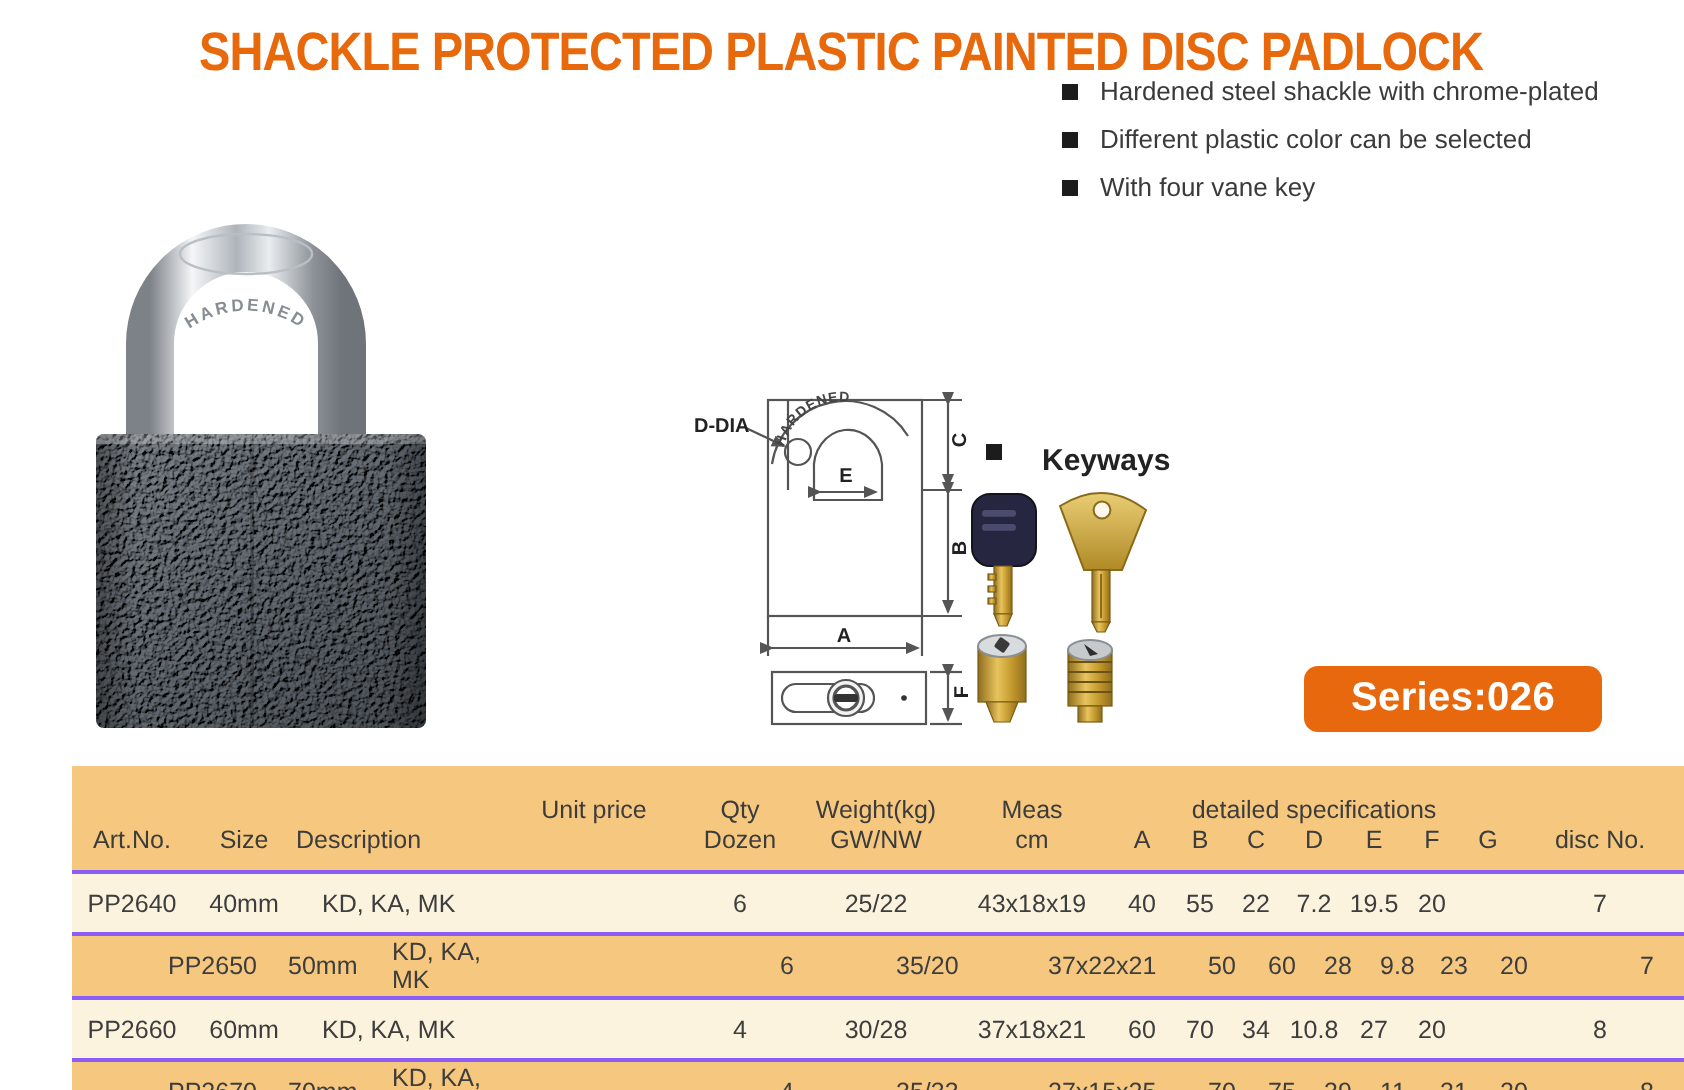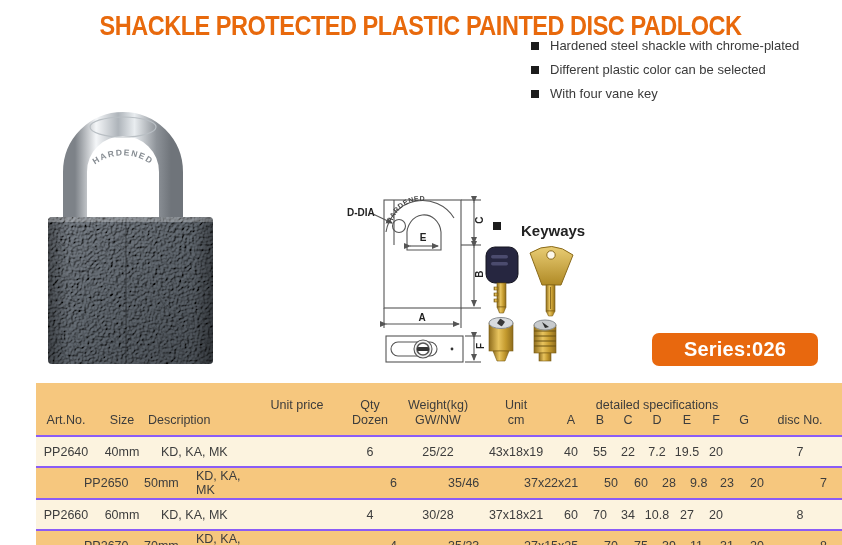--- a/index.html
+++ b/index.html
@@ -22,21 +22,21 @@
   .feat-text{font-size:13px;color:#3a3a3a;white-space:nowrap;}
   
   #photo{position:absolute;left:28px;top:98px;width:285px;height:272px;}
   #diagram{position:absolute;left:333px;top:178px;width:152px;height:200px;}
   #keyways{position:absolute;left:480px;top:222px;width:140px;}
   #keyways .kw-head{display:flex;align-items:flex-start;margin-left:13px;}
   #keyways .kw-label{font-size:15px;font-weight:bold;color:#222;margin-left:9px;}
   #keysvg{margin-top:6px;margin-left:2px;}
   
   #badge{
-    position:absolute;left:652px;top:333px;width:166px;height:33px;border-radius:7px;
+    position:absolute;left:652px;top:333px;width:149px;height:33px;border-radius:7px;
     background:#e8680e;color:#fff;font-size:20px;font-weight:bold;
     display:flex;align-items:center;justify-content:center;letter-spacing:0.2px;
   }
   
   #spec-table{
     position:absolute;left:36px;top:383px;width:806px;border-collapse:collapse;
     table-layout:fixed;font-size:12.5px;color:#3d3d3d;
   }
   #spec-table th{font-weight:normal;text-align:center;background:#f6c77e;color:#3c3c3c;}
   #spec-table tr.h1 th{padding:9px 0 0 0;font-size:12.5px;height:20px;vertical-align:bottom;text-align:center;}
@@ -256,21 +256,21 @@
         <col style="width:84px">
     </colgroup>
     <thead>
       <tr class="h1">
         <th></th>
         <th></th>
         <th></th>
         <th>Unit price</th>
         <th>Qty</th>
         <th>Weight(kg)</th>
-        <th>Unit</th>
+        <th>Meas</th>
         <th colspan="7">detailed specifications</th>
         <th></th>
       </tr>
       <tr class="h2">
         <th>Art.No.</th>
         <th>Size</th>
         <th class="left">Description</th>
         <th></th>
         <th>Dozen</th>
         <th>GW/NW</th>
@@ -302,21 +302,21 @@
         <td>20</td>
         <td></td>
         <td>7</td>
       </tr>
       <tr class="even">
         <td>PP2650</td>
         <td>50mm</td>
         <td class="left">KD, KA, MK</td>
         <td></td>
         <td>6</td>
-        <td>35/46</td>
+        <td>35/20</td>
         <td>37x22x21</td>
         <td>50</td>
         <td>60</td>
         <td>28</td>
         <td>9.8</td>
         <td>23</td>
         <td>20</td>
         <td></td>
         <td>7</td>
       </tr>

